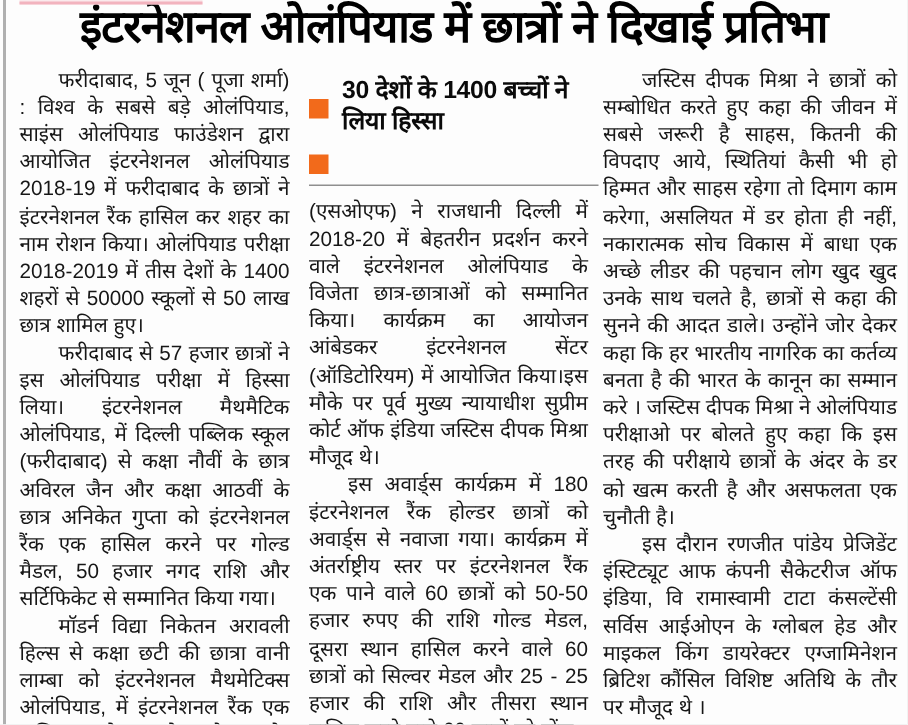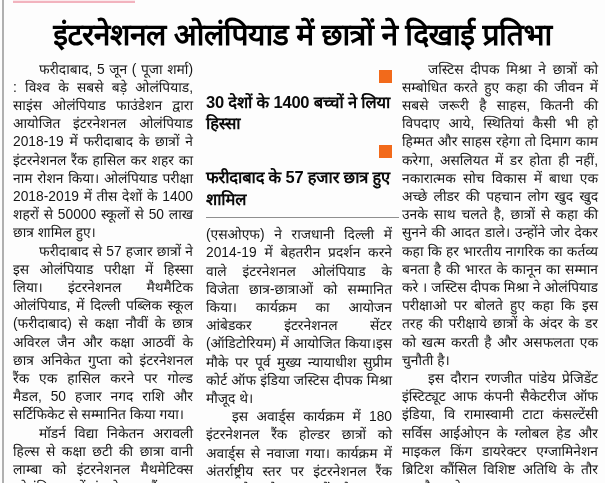--- a/index.html
+++ b/index.html
@@ -27,21 +27,21 @@
   
   .pink-strip {
     position: absolute;
     left: 13px; top: 0;
     width: 122px; height: 3px;
     background: #fbe9ec;
     border-bottom: 2px solid #f2b3be;
   }
 
   .headline {
-    margin: 16px 14px 0 14px;
+    margin: 0 14px 0 14px;
     text-align: center;
     font-size: 30px;
     line-height: 1.25;
     font-weight: 700;
     letter-spacing: -0.5px;
     color: #000;
     white-space: nowrap;
   }
 
   .body {
@@ -56,24 +56,23 @@
   .col-2 { width: 186px; margin-right: 10px; }
   .col-3 { width: 196px; }
 
   .para { text-align: justify; }
   .para.indent { text-indent: 26px; }
 
   
   .highlights { padding-top: 5px; }
   .highlight-item {
     display: flex;
-    align-items: flex-end;
+    align-items: center;
     gap: 9px;
     margin-bottom: 7px;
-    flex-direction: column;
   }
   .bullet-square {
     flex: 0 0 auto;
     width: 13px; height: 13px;
     margin-top: 4px;
     background: #f26a1b;
   }
   .highlight-text {
     font-weight: 700;
     font-size: 16.5px;
@@ -109,25 +108,24 @@
     </div>
 
     <div class="col col-2">
       <div class="highlights">
         <div class="highlight-item">
           <span class="bullet-square"></span>
           <span class="highlight-text">30 देशों के 1400 बच्चों ने लिया हिस्सा</span>
         </div>
         <div class="highlight-item">
           <span class="bullet-square"></span>
-          <span class="highlight-text">फरीदाबाद के 57 हजार छात्र हुए शामिल</span>
         </div>
       </div>
       <hr class="section-rule">
-      <p class="para">(एसओएफ) ने राजधानी दिल्ली में 2014-19 में बेहतरीन प्रदर्शन करने वाले इंटरनेशनल ओलंपियाड के विजेता छात्र-छात्राओं को सम्मानित किया। कार्यक्रम का आयोजन आंबेडकर इंटरनेशनल सेंटर (ऑडिटोरियम) में आयोजित किया।इस मौके पर पूर्व  मुख्य न्यायाधीश सुप्रीम कोर्ट ऑफ इंडिया जस्टिस दीपक मिश्रा मौजूद थे।</p>
+      <p class="para">(एसओएफ) ने राजधानी दिल्ली में 2018-20 में बेहतरीन प्रदर्शन करने वाले इंटरनेशनल ओलंपियाड के विजेता छात्र-छात्राओं को सम्मानित किया। कार्यक्रम का आयोजन आंबेडकर इंटरनेशनल सेंटर (ऑडिटोरियम) में आयोजित किया।इस मौके पर पूर्व  मुख्य न्यायाधीश सुप्रीम कोर्ट ऑफ इंडिया जस्टिस दीपक मिश्रा मौजूद थे।</p>
       <p class="para indent">इस अवार्ड्स कार्यक्रम में 180 इंटरनेशनल रैंक होल्डर छात्रों को अवार्ड्स से नवाजा गया। कार्यक्रम में अंतर्राष्ट्रीय स्तर पर इंटरनेशनल रैंक एक पाने वाले 60 छात्रों को 50-50 हजार रुपए की राशि गोल्ड मेडल, दूसरा स्थान हासिल करने वाले 60 छात्रों को सिल्वर मेडल और 25 - 25 हजार की राशि और तीसरा स्थान हासिल करने वाले 60 छात्रों को  ब्रोंज</p>
     </div>
 
     <div class="col col-3">
       <p class="para indent">जस्टिस दीपक मिश्रा ने छात्रों को सम्बोधित करते हुए कहा की जीवन में सबसे जरूरी है साहस, कितनी की विपदाए आये, स्थितियां कैसी भी हो हिम्मत और साहस  रहेगा  तो दिमाग काम करेगा, असलियत में डर होता ही नहीं, नकारात्मक सोच विकास में बाधा एक अच्छे लीडर की पहचान लोग खुद खुद उनके साथ चलते है, छात्रों से कहा की सुनने की आदत डाले।  उन्होंने जोर देकर कहा कि हर भारतीय नागरिक का कर्तव्य बनता है की भारत के कानून का सम्मान करे । जस्टिस दीपक मिश्रा ने ओलंपियाड परीक्षाओ पर बोलते हुए कहा कि इस तरह की परीक्षाये छात्रों के अंदर के डर को खत्म करती है और  असफलता एक चुनौती है।</p>
       <p class="para indent">इस दौरान रणजीत  पांडेय प्रेजिडेंट इंस्टिट्यूट आफ कंपनी सैकेटरीज ऑफ इंडिया, वि रामास्वामी टाटा कंसल्टेंसी सर्विस आईओएन के ग्लोबल हेड और माइकल किंग डायरेक्टर एग्जामिनेशन ब्रिटिश कौंसिल विशिष्ट अतिथि के तौर पर मौजूद थे ।</p>
     </div>
 
   </div>
 </div>

